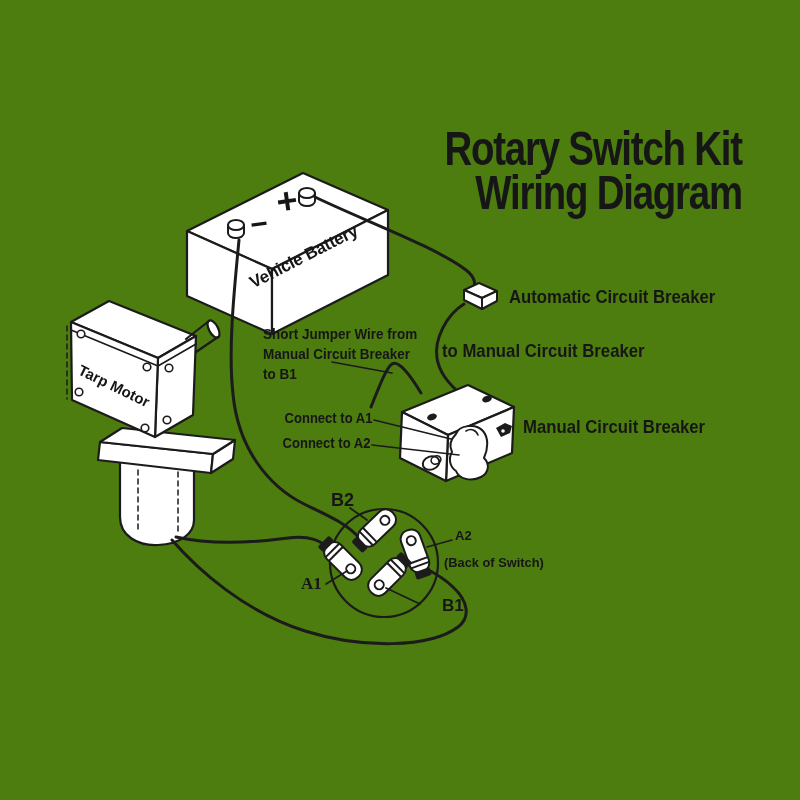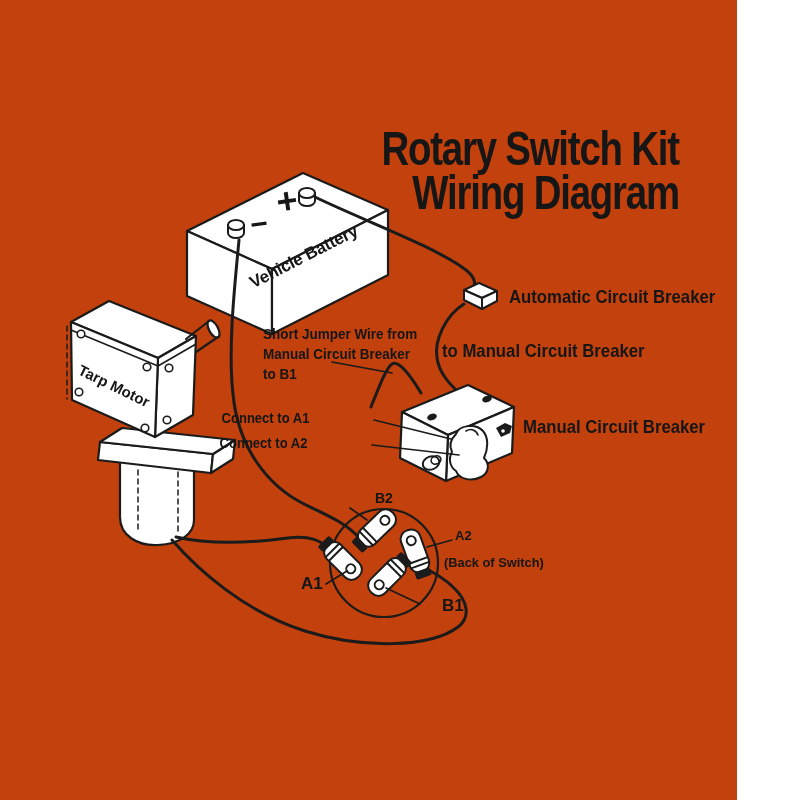--- a/index.html
+++ b/index.html
@@ -1,35 +1,35 @@
 <!DOCTYPE html>
 <html><head>
 <meta charset="utf-8">
 <style>
   html,body { margin:0; padding:0; background:#ffffff; }
   body { width:800px; height:800px; font-family:"Liberation Sans", sans-serif; }
-  .stage { position:relative; width:737px; height:800px; background:#c2410c; overflow:hidden; }
+  .stage { position:relative; width:800px; height:800px; background:#4d7c0f; overflow:hidden; }
   .stage > svg { position:absolute; left:0; top:0; }
   .lbl { position:absolute; font-weight:700; color:#161616; white-space:nowrap; line-height:1.05; }
   .title { top:127px; right:58px; text-align:right; font-size:48px; line-height:44px;
            letter-spacing:-1.5px; transform:scaleX(0.8); transform-origin:100% 0; }
   .lbl-battery { left:304px; top:257px; font-size:17px; letter-spacing:-0.2px;
                  transform:translate(-50%,-50%) rotate(-27deg); }
   .lbl-motor { left:114px; top:386px; font-size:15px;
                transform:translate(-50%,-50%) rotate(26deg); }
   .lbl-autobrk { left:509px; top:287px; font-size:19px; transform:scaleX(0.88); transform-origin:0 0; }
   .lbl-tomanual { left:442px; top:341px; font-size:19px; transform:scaleX(0.88); transform-origin:0 0; }
   .lbl-jumper { left:263px; top:324px; font-size:14.5px; line-height:20px;
                 transform:scaleX(0.93); transform-origin:0 0; }
   .lbl-ca1 { right:428px; top:411px; font-size:14px; transform:scaleX(0.93); transform-origin:100% 0; }
   .lbl-ca2 { right:430px; top:436px; font-size:14px; transform:scaleX(0.93); transform-origin:100% 0; }
   .lbl-manbrk { left:523px; top:417px; font-size:19px; transform:scaleX(0.88); transform-origin:0 0; }
-  .lbl-b2 { left:331px; top:491px; font-size:14px;margin-left:44px; }
+  .lbl-b2 { left:331px; top:491px; font-size:18px; }
   .lbl-a2 { left:455px; top:529px; font-size:13px; }
-  .lbl-a1 { left:301px; top:575px; font-size:17px; }
+  .lbl-a1 { left:301px; top:575px; font-size:17px;font-family:Liberation Serif, serif; }
   .lbl-b1 { left:442px; top:597px; font-size:17px; }
   .lbl-backsw { left:444px; top:556px; font-size:13.5px; transform:scaleX(0.95); transform-origin:0 0; }
   .lbl-plus { left:287px; top:201px; font-size:36px; transform:translate(-50%,-50%) rotate(-8deg); }
   .lbl-minus { left:259px; top:224px; font-size:30px; transform:translate(-50%,-50%) rotate(-8deg); }
 </style>
 </head>
 <body>
 
 <div class="stage">
 

